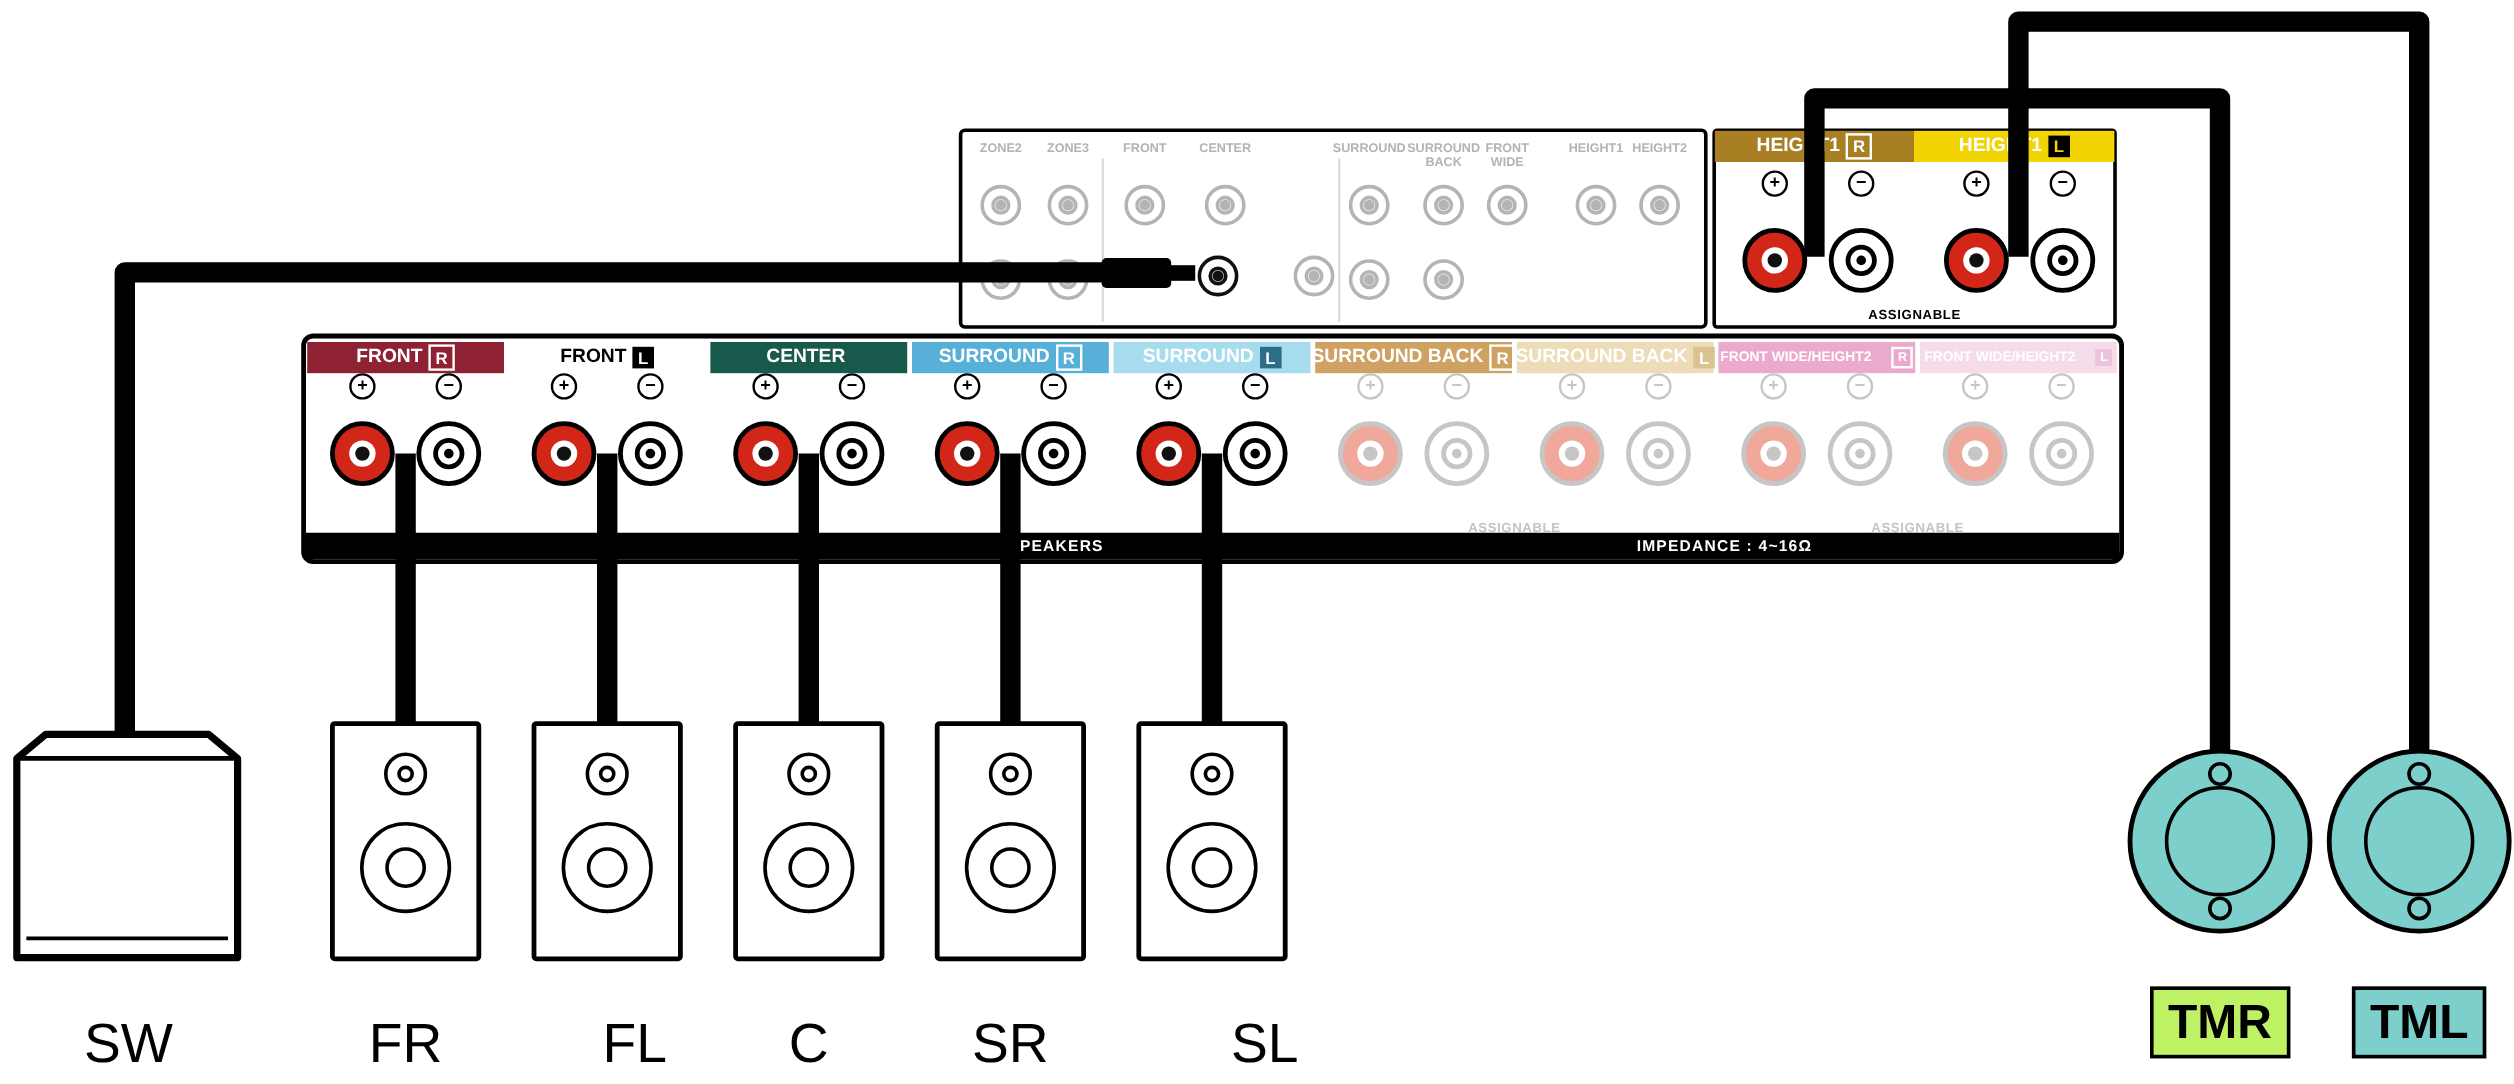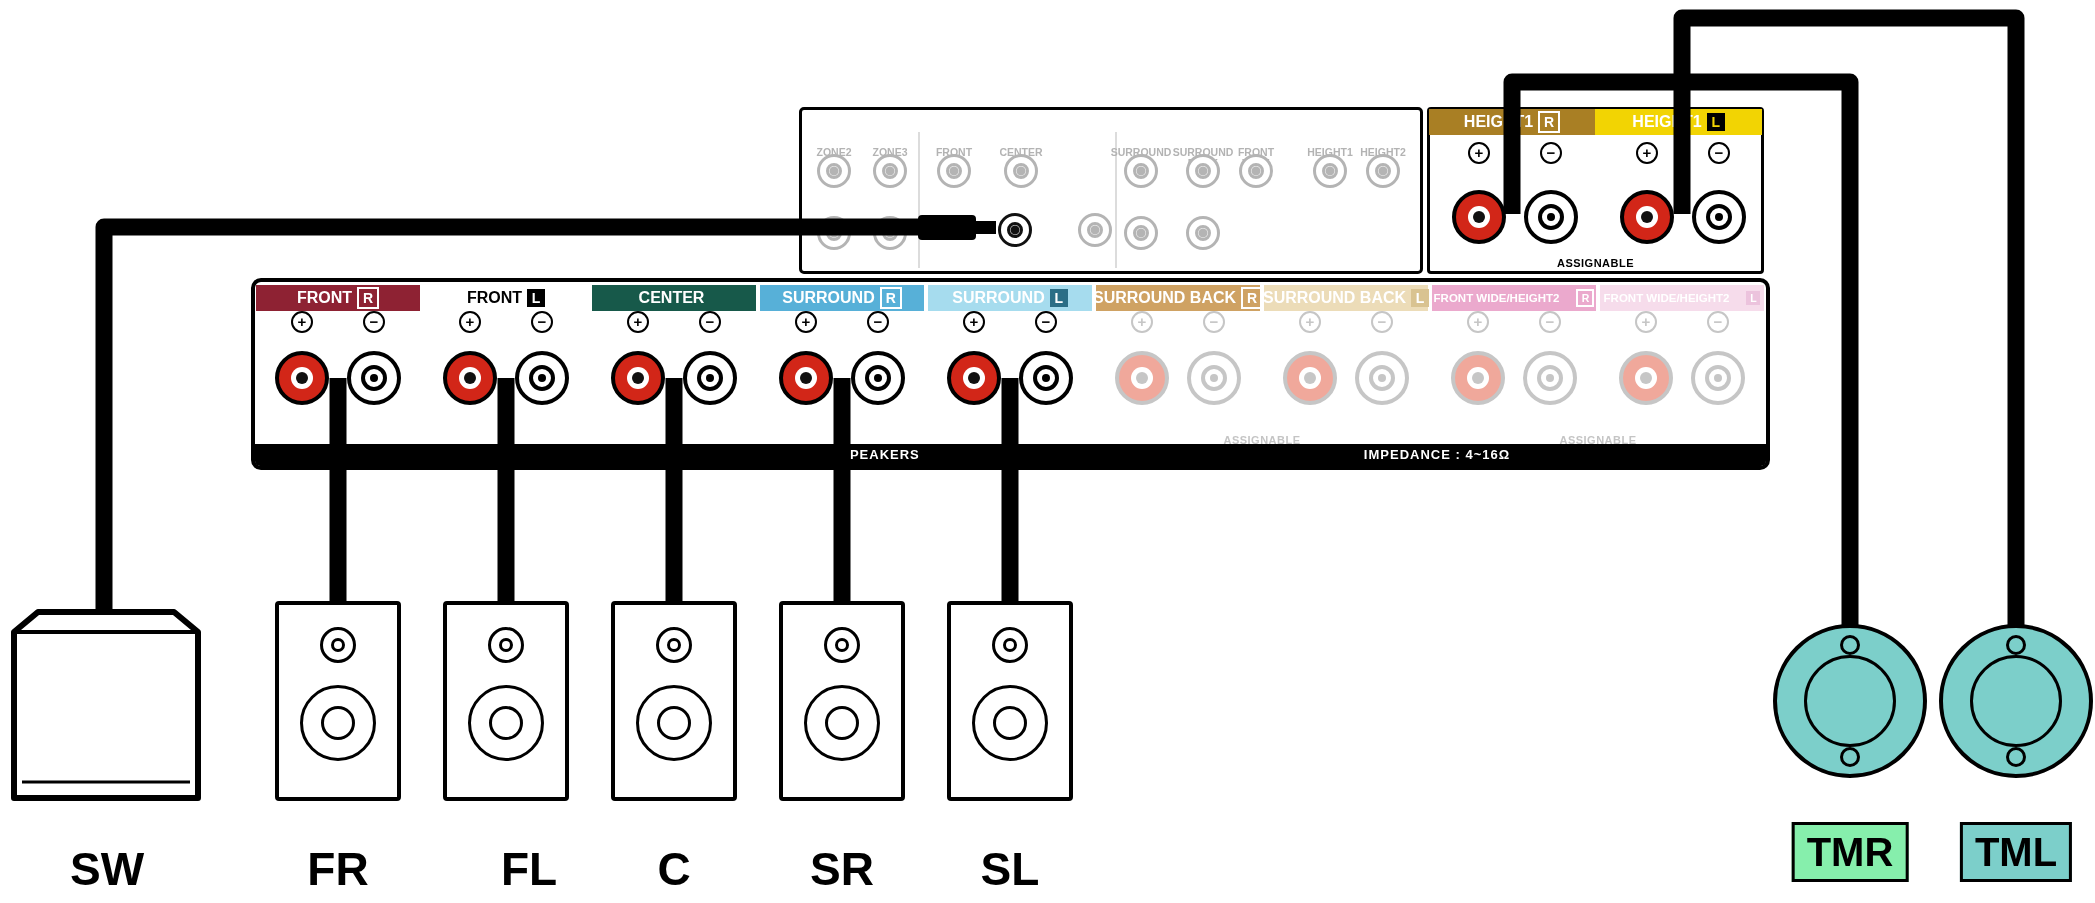--- a/index.html
+++ b/index.html
@@ -8,21 +8,21 @@
     font-family:"Liberation Sans", sans-serif; color:#000;
   }
   
   .cables { position:absolute; left:0; top:0; z-index:2; }
   
   .panel { position:absolute; background:#fff; border:3px solid #000; box-sizing:border-box; }
   
   .preout { left:799px; top:107px; width:624px; height:167px; border-radius:5px; }
   .preout-title { position:absolute; left:-1px; top:-1px; right:-1px; height:17px; background:#000; color:#fff;
     font-size:12px; font-weight:bold; text-align:center; line-height:17px; letter-spacing:1px; border-radius:3px 3px 0 0; }
-  .pol { position:absolute; width:62px; top:37px; text-align:center; font-size:10.5px; line-height:11px;
+  .pol { position:absolute; width:62px; top:9px; text-align:center; font-size:10.5px; line-height:11px;
     font-weight:bold; color:#b3b3b3; }
   .psep { position:absolute; top:22px; width:2px; height:136px; background:#dcdcdc; }
   .jack { position:absolute; width:34px; height:34px; border:3px solid #b4b4b4; border-radius:50%;
     box-sizing:border-box; background:radial-gradient(circle,#b4b4b4 0 4px,#fff 5px);
     display:flex; align-items:center; justify-content:center; }
   .jack::before { content:""; width:16px; height:16px; border:3px solid #b4b4b4; border-radius:50%; box-sizing:border-box; }
   .jack.active { border-color:#111; background:radial-gradient(circle,#111 0 4px,#fff 5px); }
   .jack.active::before { border-color:#111; }
   .subbox { position:absolute; left:163px; top:79px; width:106px; height:76px; border:2px solid #000; box-sizing:border-box; }
   .subhdr { height:15px; background:#000; color:#fff; font-size:10px; font-weight:bold; text-align:center; line-height:15px; }
@@ -83,21 +83,21 @@
   .sw { position:absolute; left:10px; top:606px; width:192px; height:198px; z-index:3; }
   .ceil { position:absolute; top:624px; width:154px; height:154px; border:4px solid #000; border-radius:50%;
     box-sizing:border-box; z-index:3; }
   .ceil::before { content:""; position:absolute; left:50%; top:50%; transform:translate(-50%,-50%); width:92px;
     height:92px; border:3px solid #000; border-radius:50%; box-sizing:border-box; }
   .screw { position:absolute; left:50%; transform:translateX(-50%); width:20px; height:20px; border:3px solid #000;
     border-radius:50%; box-sizing:border-box; }
   .screw.t { top:7px; } .screw.b { bottom:7px; }
   .ceil-label { position:absolute; top:822px; transform:translateX(-50%); border:3px solid #000; padding:0 12px;
     line-height:54px; font-size:40px; font-weight:bold; white-space:nowrap; }
-  .big-label { position:absolute; top:842px; transform:translateX(-50%); font-size:46px; font-weight:bold; }
+  .big-label { position:absolute; top:842px; transform:translateX(-50%); font-size:46px; font-weight:normal; }
 </style>
 </head>
 <body>
 
 <div class="stage">
 
   <svg class="cables" width="2095" height="903" viewBox="0 0 2095 903">
     <g fill="none" stroke="#000000" stroke-width="17" stroke-linejoin="round">
       <path d="M925 227 H104 V650"></path>
       <path d="M338 378 V640"></path>
@@ -353,17 +353,17 @@
   <div class="ceil" style="left: 1939px; background: rgb(124, 207, 202);">
     <div class="screw t"></div>
     <div class="screw b"></div>
   </div>
 
   <div class="big-label" style="left:107px">SW</div>
   <div class="big-label" style="left:338px">FR</div>
   <div class="big-label" style="left:529px">FL</div>
   <div class="big-label" style="left:674px">C</div>
   <div class="big-label" style="left:842px">SR</div>
-  <div class="big-label" style="left:1010px">SL</div>
-  <div class="ceil-label" style="left: 1850px; background: #86efac;">TMR</div>
+  <div class="big-label" style="left:1054px">SL</div>
+  <div class="ceil-label" style="left: 1850px; background: #bef264;">TMR</div>
   <div class="ceil-label" style="left: 2016px; background: rgb(124, 207, 202);">TML</div>
 
 </div>
 
 </body></html>

